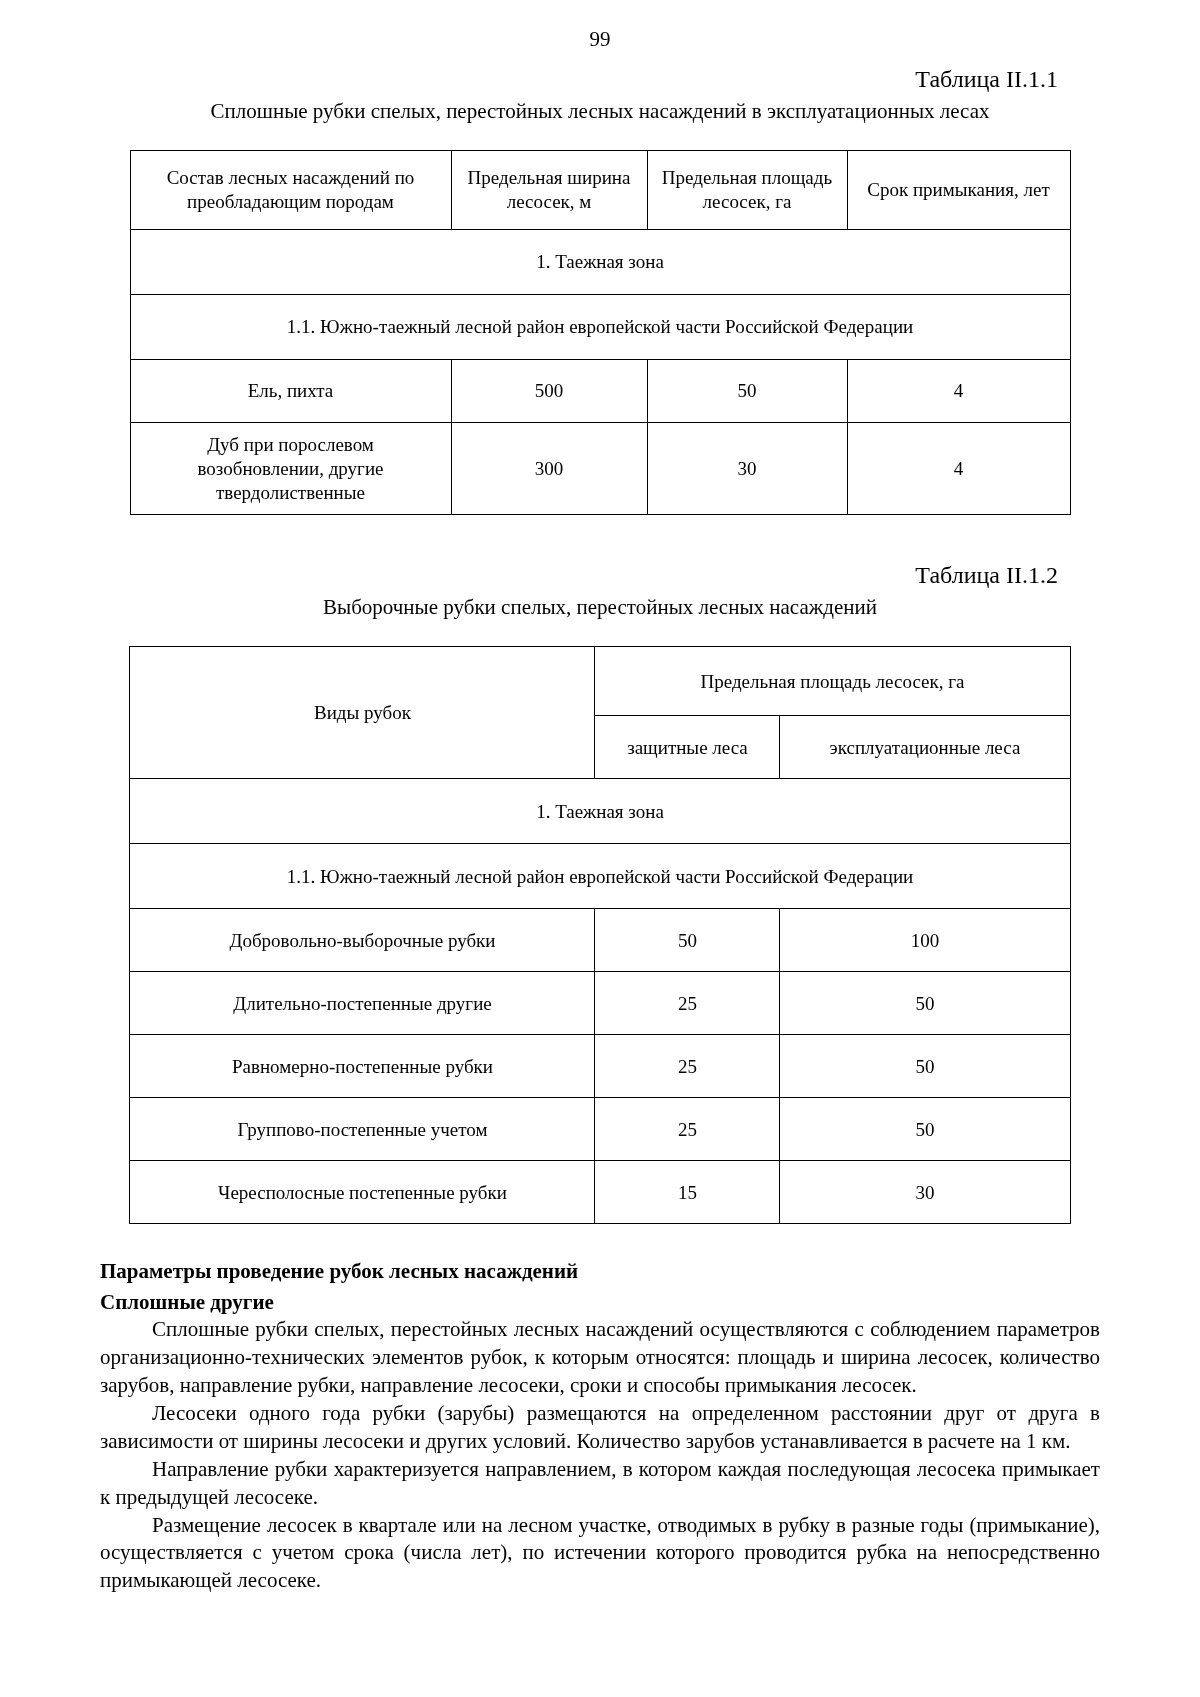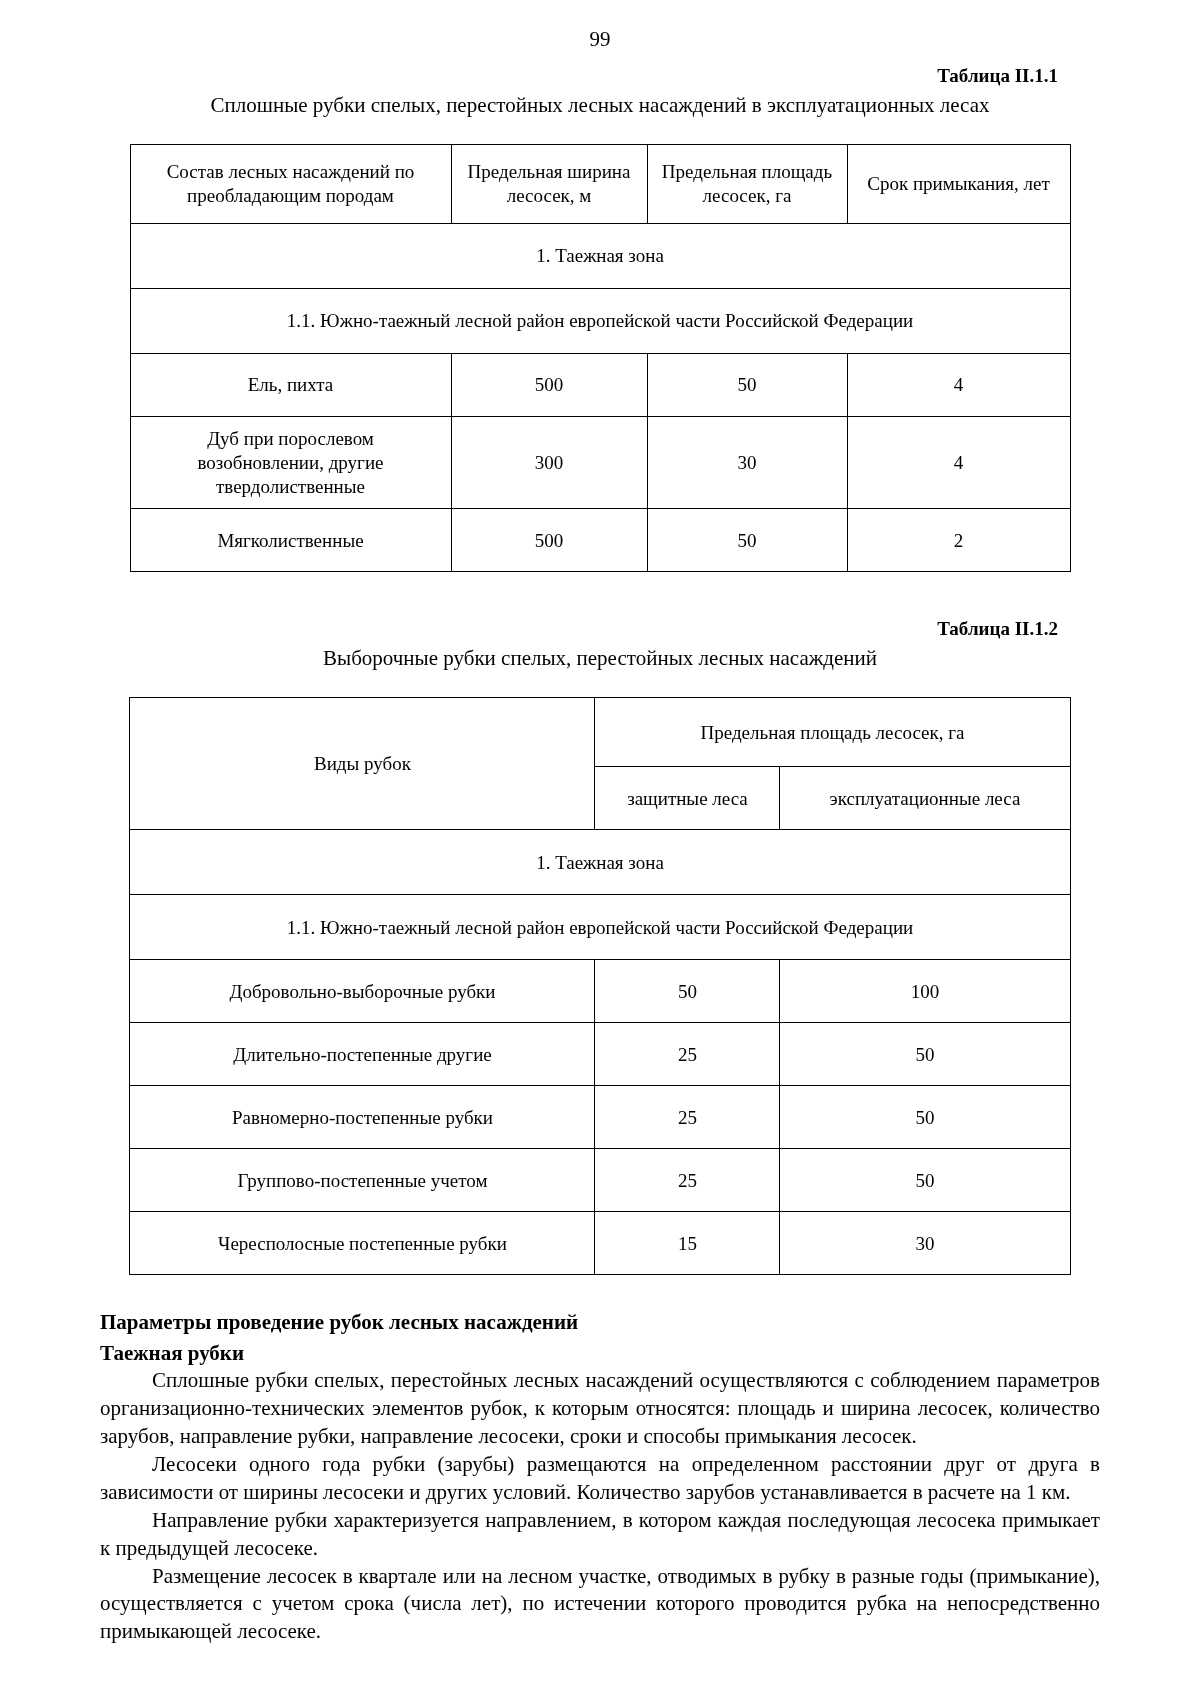--- a/index.html
+++ b/index.html
@@ -23,25 +23,24 @@
     position: relative;
   }
   .page-number {
     text-align: center;
     font-size: 21px;
     line-height: 1.1;
     margin: 0 0 14px 0;
   }
   .table-label {
     text-align: right;
-    font-size: 19px;
+    font-size: 24px;
     line-height: 1.2;
     margin: 0 0 4px 0;
     padding-right: 42px;
-    font-weight: bold;
   }
   .table-caption {
     text-align: center;
     font-size: 21px;
     line-height: 1.25;
     margin: 0 0 26px 0;
   }
   table.doc-table {
     border-collapse: collapse;
     width: 940px;
@@ -136,26 +135,20 @@
         <td>500</td>
         <td>50</td>
         <td>4</td>
       </tr>
       <tr class="row2">
         <td>Дуб при порослевом возобновлении, другие твердолиственные</td>
         <td>300</td>
         <td>30</td>
         <td>4</td>
       </tr>
-      <tr class="row">
-        <td>Мягколиственные</td>
-        <td>500</td>
-        <td>50</td>
-        <td>2</td>
-      </tr>
     </tbody>
   </table>
 
   <div class="spacer-lg"></div>
 
   <div class="table-label">Таблица II.1.2</div>
   <div class="table-caption">Выборочные рубки спелых, перестойных лесных насаждений</div>
 
   <table class="doc-table t2">
     <colgroup>
@@ -202,20 +195,20 @@
         <td>Чересполосные постепенные рубки</td>
         <td>15</td>
         <td>30</td>
       </tr>
     </tbody>
   </table>
 
   <div class="spacer-md"></div>
 
   <div class="section-title">Параметры проведение рубок лесных насаждений</div>
-  <div class="subsection-title">Таежная рубки</div>
+  <div class="subsection-title">Сплошные другие</div>
 
   <p class="body">Сплошные рубки спелых, перестойных лесных насаждений осуществляются с соблюдением параметров организационно-технических элементов рубок, к которым относятся: площадь и ширина лесосек, количество зарубов, направление рубки, направление лесосеки, сроки и способы примыкания лесосек.</p>
   <p class="body">Лесосеки одного года рубки (зарубы) размещаются на определенном расстоянии друг от друга в зависимости от ширины лесосеки и других условий. Количество зарубов устанавливается в расчете на 1 км.</p>
   <p class="body">Направление рубки характеризуется направлением, в котором каждая последующая лесосека примыкает к предыдущей лесосеке.</p>
   <p class="body">Размещение лесосек в квартале или на лесном участке, отводимых в рубку в разные годы (примыкание), осуществляется с учетом срока (числа лет), по истечении которого проводится рубка на непосредственно примыкающей лесосеке.</p>
 
 </div>
 
 </body></html>

